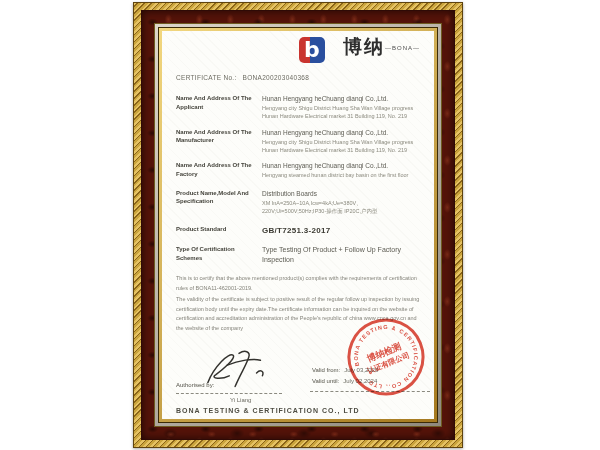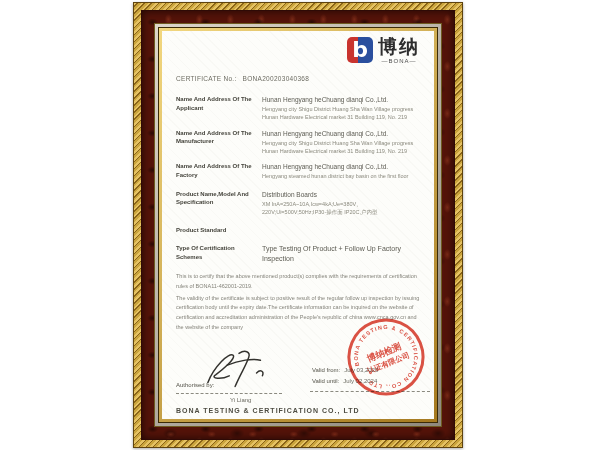--- a/index.html
+++ b/index.html
@@ -27,21 +27,21 @@
   .paper{position:relative;width:100%;height:100%;box-sizing:border-box;background:#fdfdfa;
         padding:4px 12px 4px 14px;overflow:hidden;
         background-image:repeating-linear-gradient(45deg,rgba(210,210,198,.10) 0 1px,transparent 1px 7px);}
 
   
   .logo-row{display:flex;justify-content:flex-end;align-items:flex-start;gap:5px;margin:2px 2px 0 0;}
   .logo-mark{position:relative;width:26px;height:26px;border-radius:5px;overflow:hidden;
         background:linear-gradient(90deg,var(--logo-red,#c9342f) 0 11px,var(--logo-blue,#2a4f9e) 11px);}
   .logo-mark span{position:absolute;left:0;top:0;width:26px;height:26px;text-align:center;
         color:#fff;font-weight:bold;font-size:22px;line-height:25px;font-family:"DejaVu Sans",sans-serif;}
-  .logo-text{display:flex;flex-direction:column;align-items:center;}
+  .logo-text{display:flex;flex-direction:row;align-items:center;margin-left:13px;}
   .logo-cn{font-size:19px;line-height:20px;font-weight:600;letter-spacing:2px;color:#2e2e2e;}
   .logo-en{font-size:6px;letter-spacing:1px;color:#4c4c4c;margin-top:1px;}
 
   .title{margin-top:16px;font-family:"Liberation Serif","DejaVu Serif",serif;font-weight:bold;
         font-size:17px;letter-spacing:1.3px;color:#232323;white-space:nowrap;}
   .cert-line{margin-top:11px;font-size:6.5px;color:#6d6c62;letter-spacing:.3px;}
   .cert-line .val{margin-left:6px;}
 
   
   .fields{margin-top:13px;}
@@ -124,20 +124,24 @@
                 </div>
                 <div class="row mb10">
                   <div class="flabel">Product Name,Model And Specification</div>
                   <div class="fval">
                     <div class="fname">Distribution Boards</div>
                     <div class="fdetail">XM InA=250A~10A,Icw=4kA;Ue=380V、220V;Ui=500V;50Hz;IP30-操作面 IP20C,户内型</div>
                   </div>
                 </div>
                 <div class="row mb9">
                   <div class="flabel">Product Standard</div>
+                  <div class="fval">
+                    <div class="fname standard">GB/T7251.3-2017</div>
+
+                  </div>
                 </div>
                 <div class="row">
                   <div class="flabel">Type Of Certification Schemes</div>
                   <div class="fval">
                     <div class="fname big">Type Testing Of Product + Follow Up Factory Inspection</div>
 
                   </div>
                 </div>
               </div>
 

